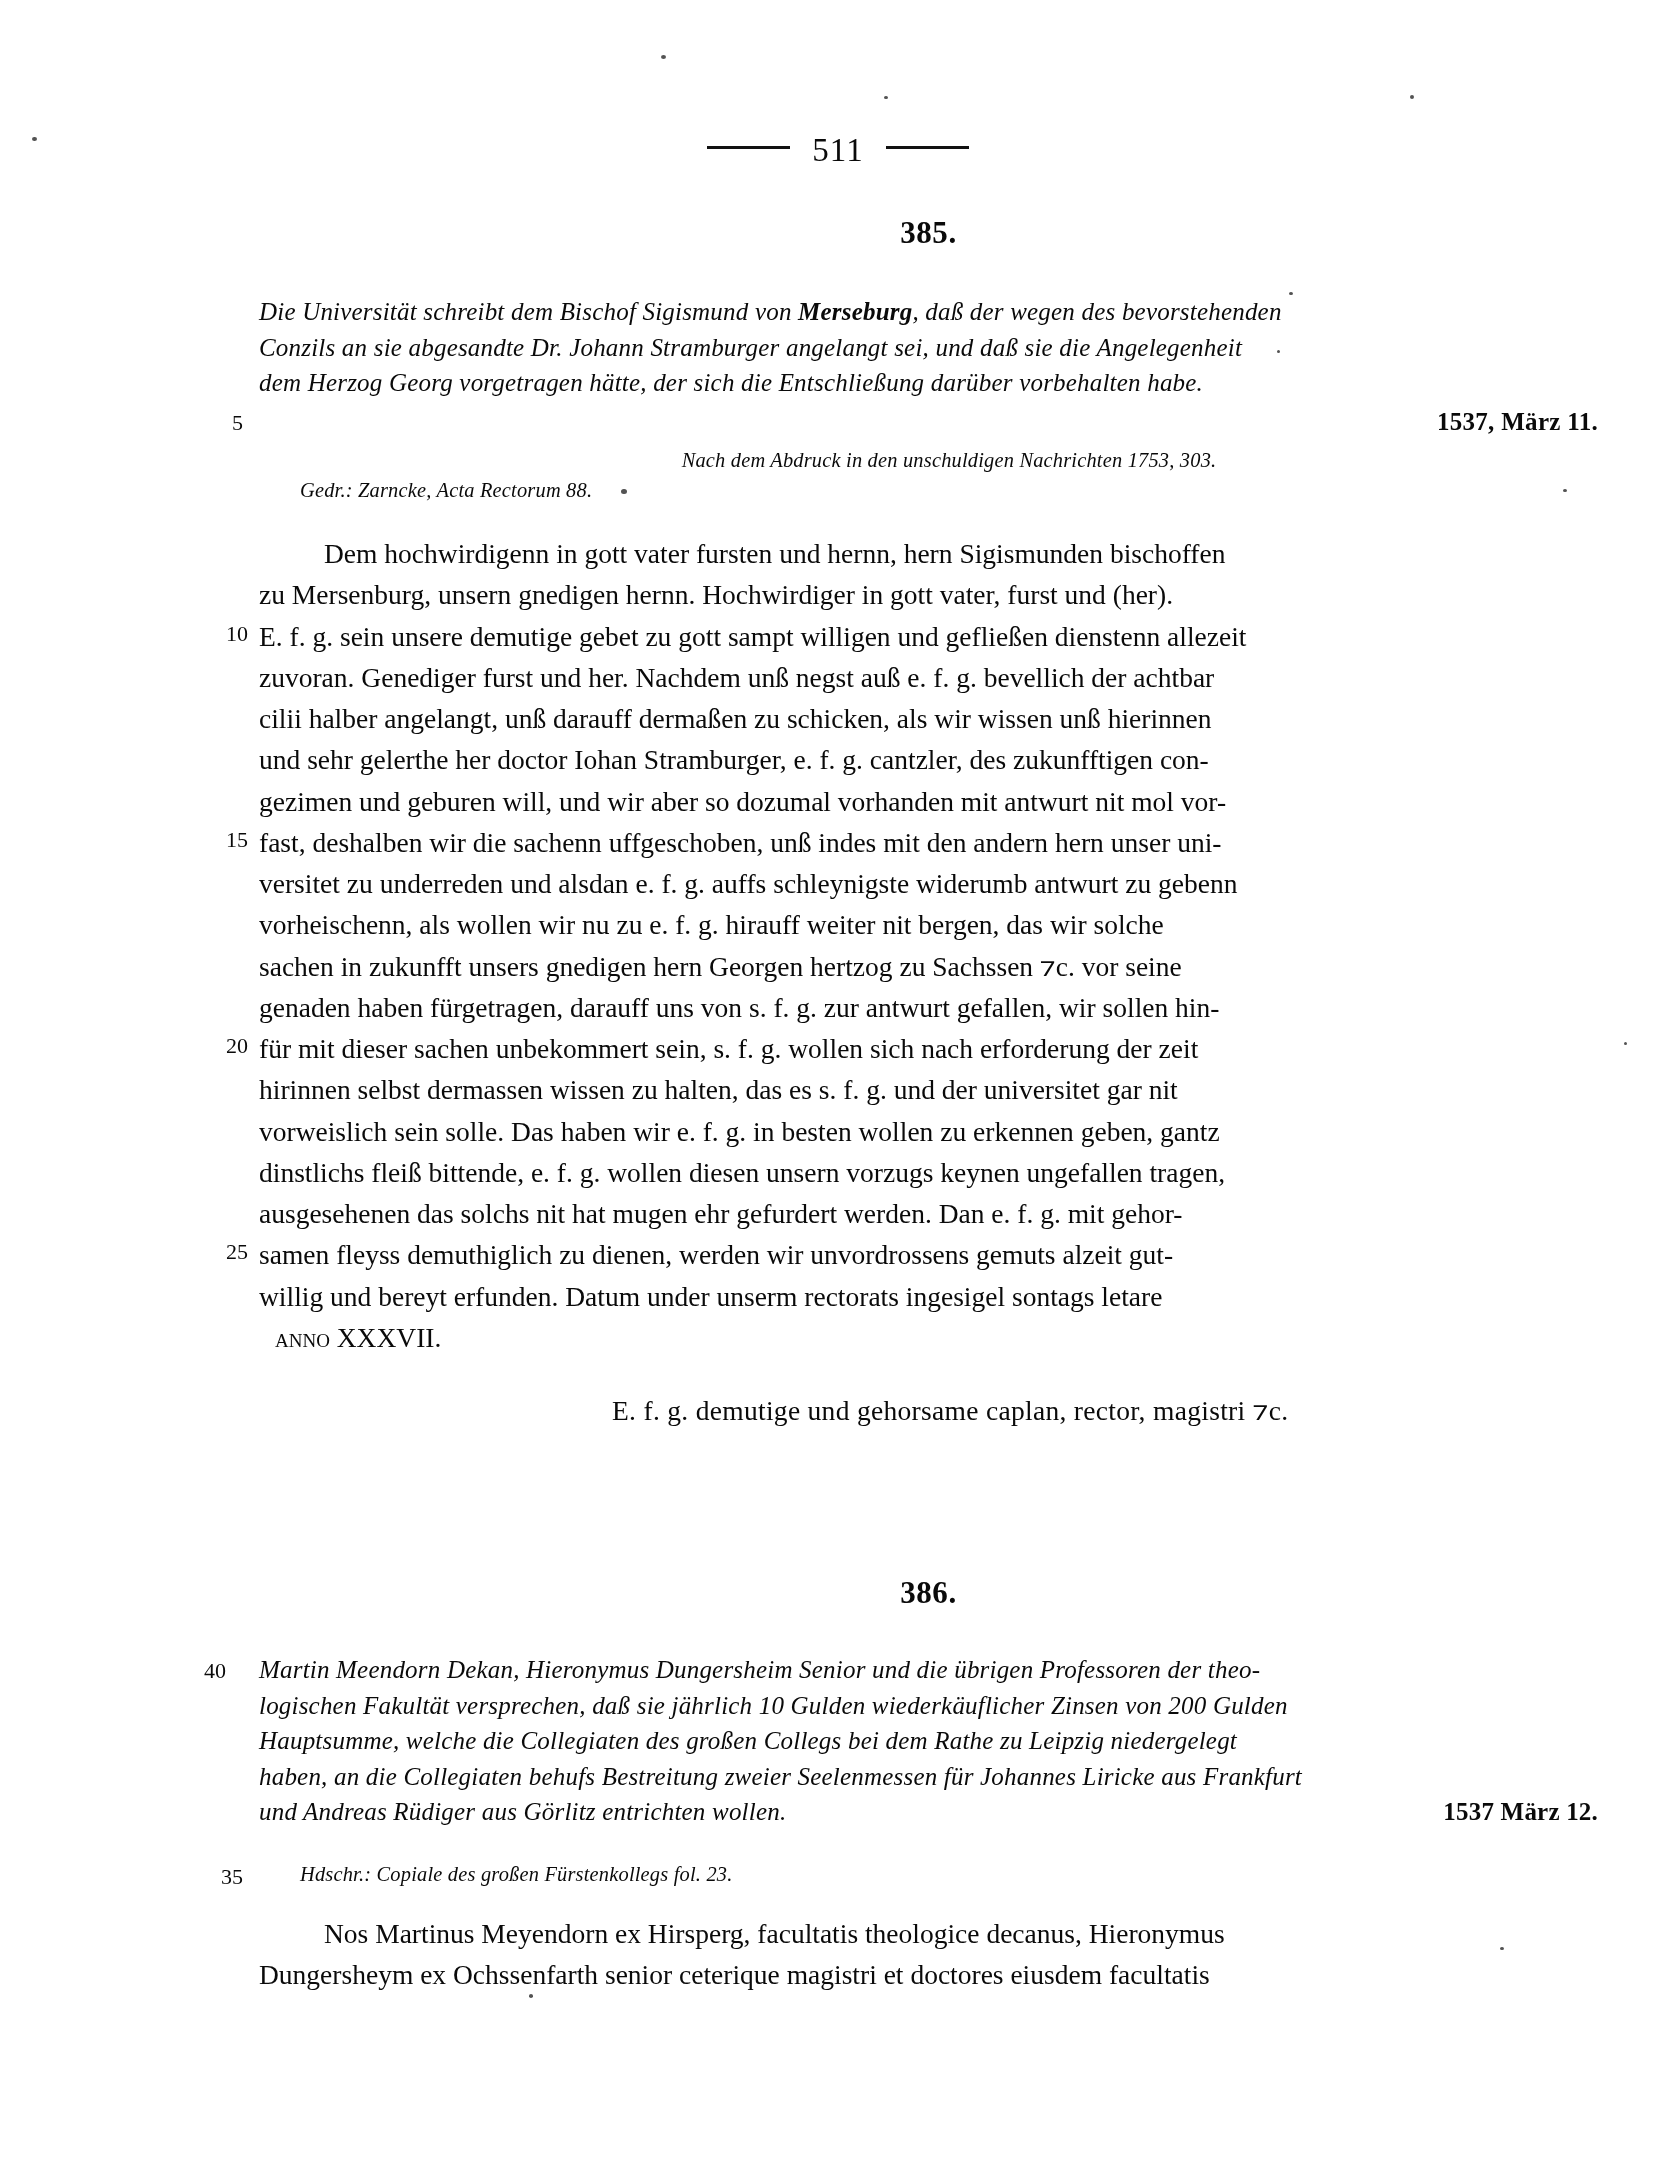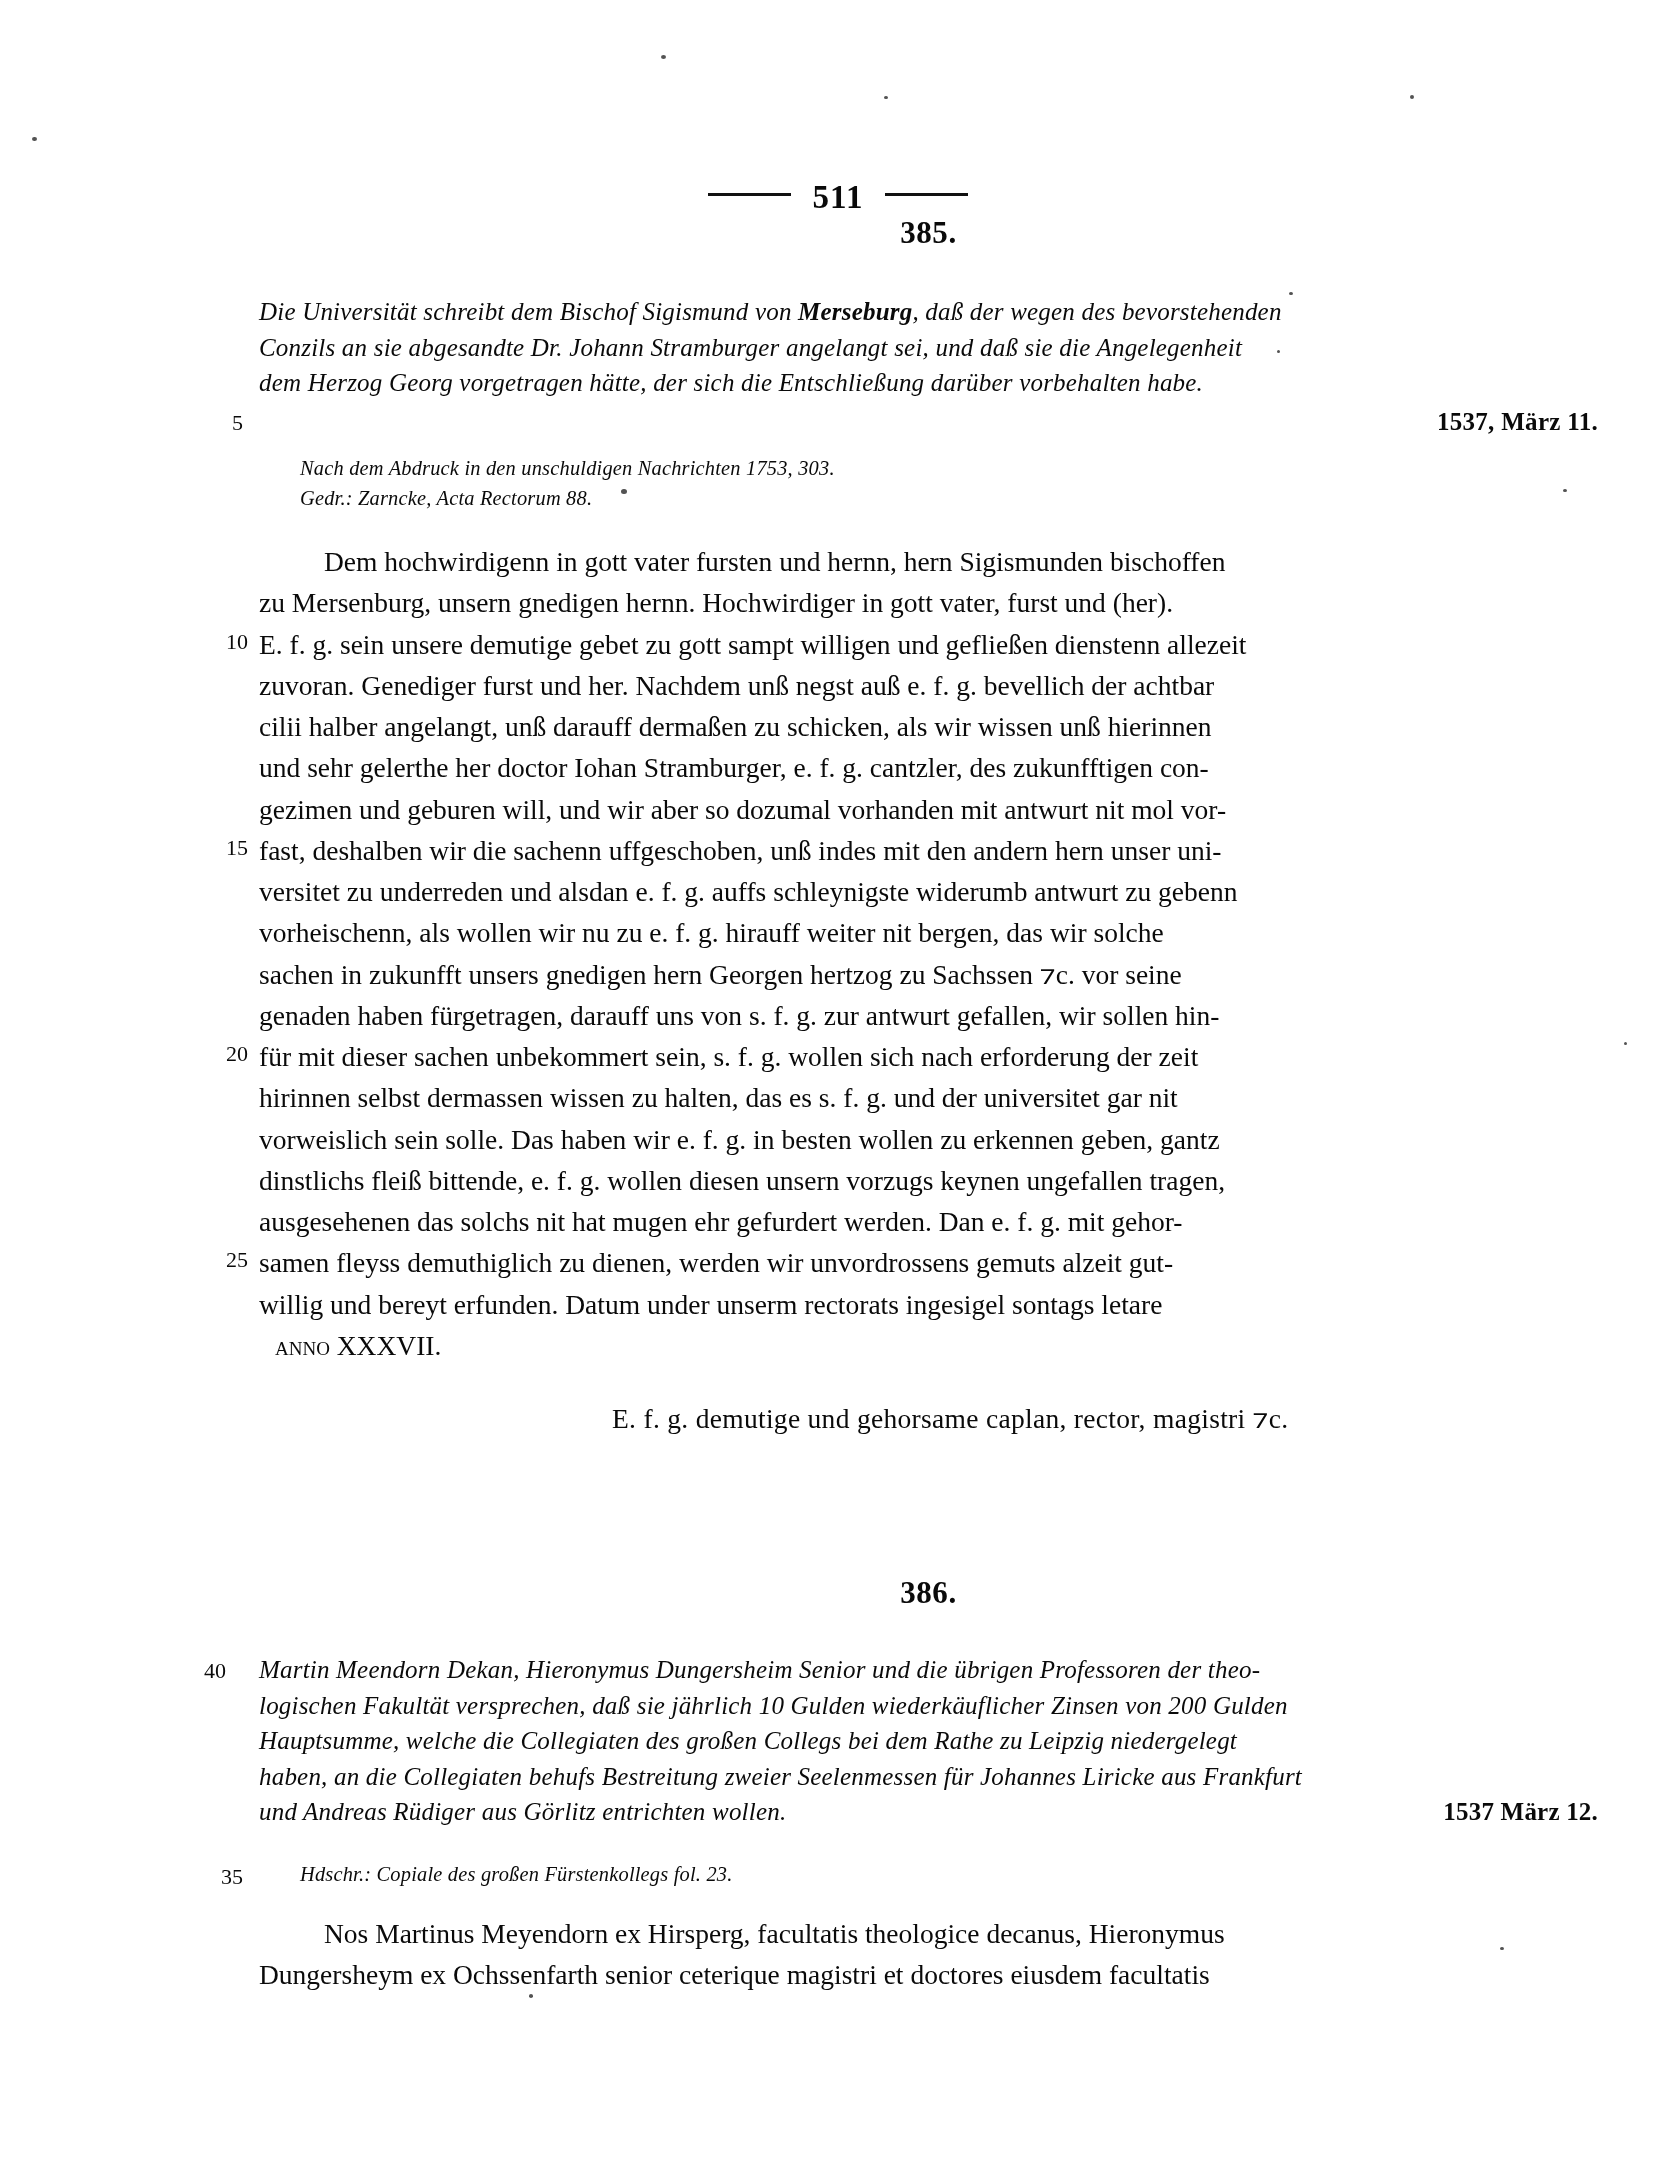--- a/index.html
+++ b/index.html
@@ -22,23 +22,22 @@
   }
 
   
   .running-head {
     position: absolute;
     top: 132px;
     left: 0;
     width: 1676px;
     text-align: center;
     font-size: 33px;
-    font-weight: bold;
+    font-weight: normal;
     letter-spacing: 1.1px;
-    margin-top: 47px;
   }
   .running-head .rule {
     display: inline-block;
     width: 83px;
     height: 2.8px;
     background: #111;
     vertical-align: 12px;
     margin: 0 22px;
   }
 
@@ -158,21 +157,21 @@
       <span>Die Universität schreibt dem Bischof Sigismund von </span><b>Merseburg</b><span>, daß der wegen des bevorstehenden</span>
       <div>Conzils an sie abgesandte Dr. Johann Stramburger angelangt sei, und daß sie die Angelegenheit</div>
       <div>dem Herzog Georg vorgetragen hätte, der sich die Entschließung darüber vorbehalten habe.</div>
     </div>
 
     <div class="dateline" style="margin-top:7.7px;">
       <span class="linenum" style="left:-55px;top:2.2px;">5</span>
       <span>1537, März 11.</span>
     </div>
 
-    <div class="srcnote" style="margin-top:12px;">Nach dem Abdruck in den unschuldigen Nachrichten 1753, 303.</div>
+    <div class="srcnote" style="margin-top:4px;text-align:center;">Nach dem Abdruck in den unschuldigen Nachrichten 1753, 303.</div>
     <div class="srcnote">Gedr.: Zarncke, Acta Rectorum 88.</div>
 
     <div class="body-text" style="margin-top:27.5px;">
 
       <span class="tl indent">
         <span>Dem hochwirdigenn in gott vater fursten und hernn, hern Sigismunden bischoffen</span>
       </span>
       <span class="tl">
         <span>zu Mersenburg, unsern gnedigen hernn.   Hochwirdiger in gott vater, furst und (her).</span>
       </span>

